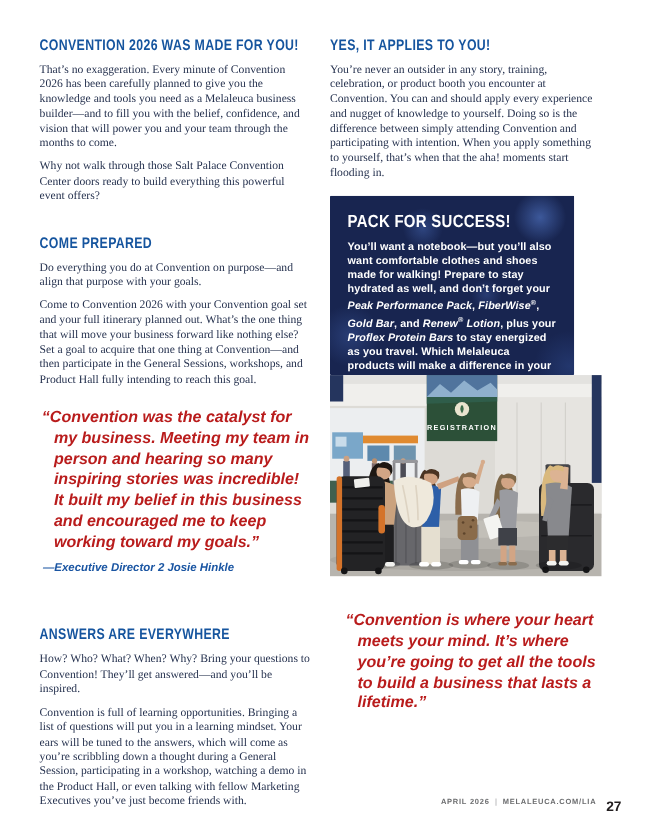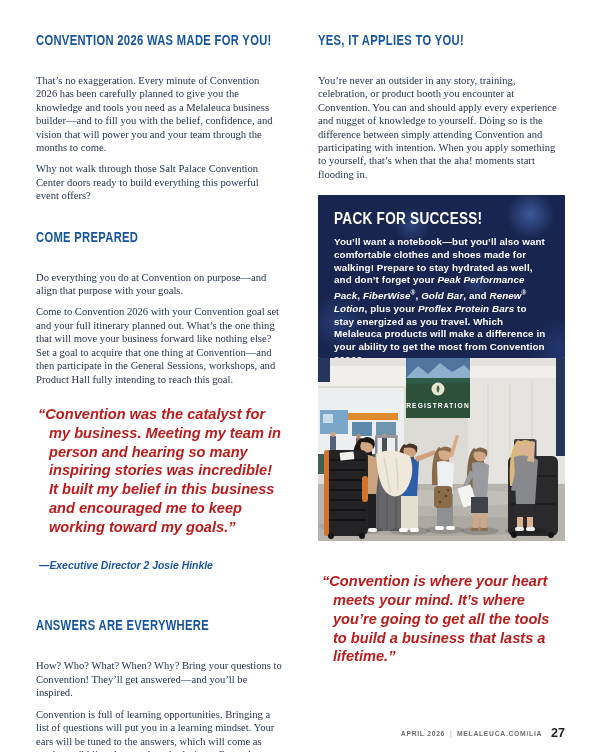--- a/index.html
+++ b/index.html
@@ -1,58 +1,58 @@
 <!DOCTYPE html>
 <html><head>
 <meta charset="utf-8">
 <style>
   html,body{margin:0;padding:0;background:#ffffff;}
   .page{position:relative;width:600px;height:752px;background:#ffffff;overflow:hidden;
         font-family:"Liberation Sans",sans-serif;}
   .col{position:absolute;top:33px;width:247px;}
   .col-left{left:36px;}
-  .col-right{left:318px;}
+  .col-right{left:300px;}
 
   .sec-h{margin:0;color:#15549e;font:700 14px/15px "Liberation Sans",sans-serif;
          letter-spacing:.4px;transform:scaleX(.8);transform-origin:left center;white-space:nowrap;}
   .sec-h.space{margin-top:27px;}
   .sec-h.space-lg{margin-top:46px;}
 
-  .body-p{margin:26px 0 0 0;color:#26324f;font:400 10.6px/13.4px "Liberation Serif",serif;}
+  .body-p{margin:9px 0 0 0;color:#26324f;font:400 10.6px/13.4px "Liberation Serif",serif;}
   .body-p + .body-p{margin-top:8px;}
   .body-p .it{}
 
   .pull-quote{margin:19px 0 0 0;color:#b91c1c;
       font:italic 700 14.6px/18.8px "Liberation Sans",sans-serif;
       padding-left:13px;text-indent:-11px;}
-  .quote-attr{margin:23px 0 0 3px;color:#1a55a2;
+  .quote-attr{margin:8px 0 0 3px;color:#1a55a2;
       font:italic 700 10.4px/13px "Liberation Sans",sans-serif;}
 
-  .callout{box-sizing:border-box;margin-top:14px;width:247px;height:163px;
+  .callout{box-sizing:border-box;margin-top:14px;width:222px;height:163px;
       padding:15px 16px 0 16px;border-radius:1px;
       background:
         radial-gradient(circle 34px at 86% 12%, rgba(90,130,215,.55), rgba(90,130,215,0) 70%),
         radial-gradient(circle 26px at 38% 18%, rgba(80,118,200,.40), rgba(80,118,200,0) 70%),
         radial-gradient(circle 40px at 8% 78%, rgba(70,105,185,.35), rgba(70,105,185,0) 70%),
         radial-gradient(circle 20px at 64% 55%, rgba(85,120,205,.28), rgba(85,120,205,0) 70%),
         radial-gradient(circle 46px at 98% 95%, rgba(60,95,175,.30), rgba(60,95,175,0) 70%),
         #182550;}
   .callout-h{margin:0;color:#ffffff;font:700 16px/18px "Liberation Sans",sans-serif;
       letter-spacing:.3px;transform:scaleX(.85);transform-origin:left center;white-space:nowrap;}
   .callout-p{margin:8px 0 0 0;color:#ffffff;
       font:700 9.8px/12.7px "Liberation Sans",sans-serif;letter-spacing:.1px;}
   .callout-p .it{font-style:italic;}
   .callout-p .sup{font-size:6.5px;vertical-align:super;}
 
   .photo{display:block;width:247px;height:183px;}
 
-  .col-right .pull-quote{margin-top:31px;margin-left:2px;}
+  .col-right .pull-quote{margin-top:31px;margin-left:12px;}
   .col-right .quote-attr{margin-left:13px;}
 
-  .footer{position:absolute;right:35px;bottom:12px;display:flex;align-items:center;}
+  .footer{position:absolute;right:35px;bottom:12px;display:flex;align-items:flex-start;}
   .footer .meta{color:#6b6c6e;font:700 6.8px "Liberation Sans",sans-serif;letter-spacing:.7px;}
   .footer .sep{margin:0 5px;color:#9a9b9d;font:400 7px "Liberation Sans",sans-serif;}
   .footer .pagenum{margin-left:9px;color:#231f20;font:700 12.5px "Liberation Sans",sans-serif;}
 </style>
 </head>
 <body>
 
 <div class="page">
 
   <div class="col col-left">

